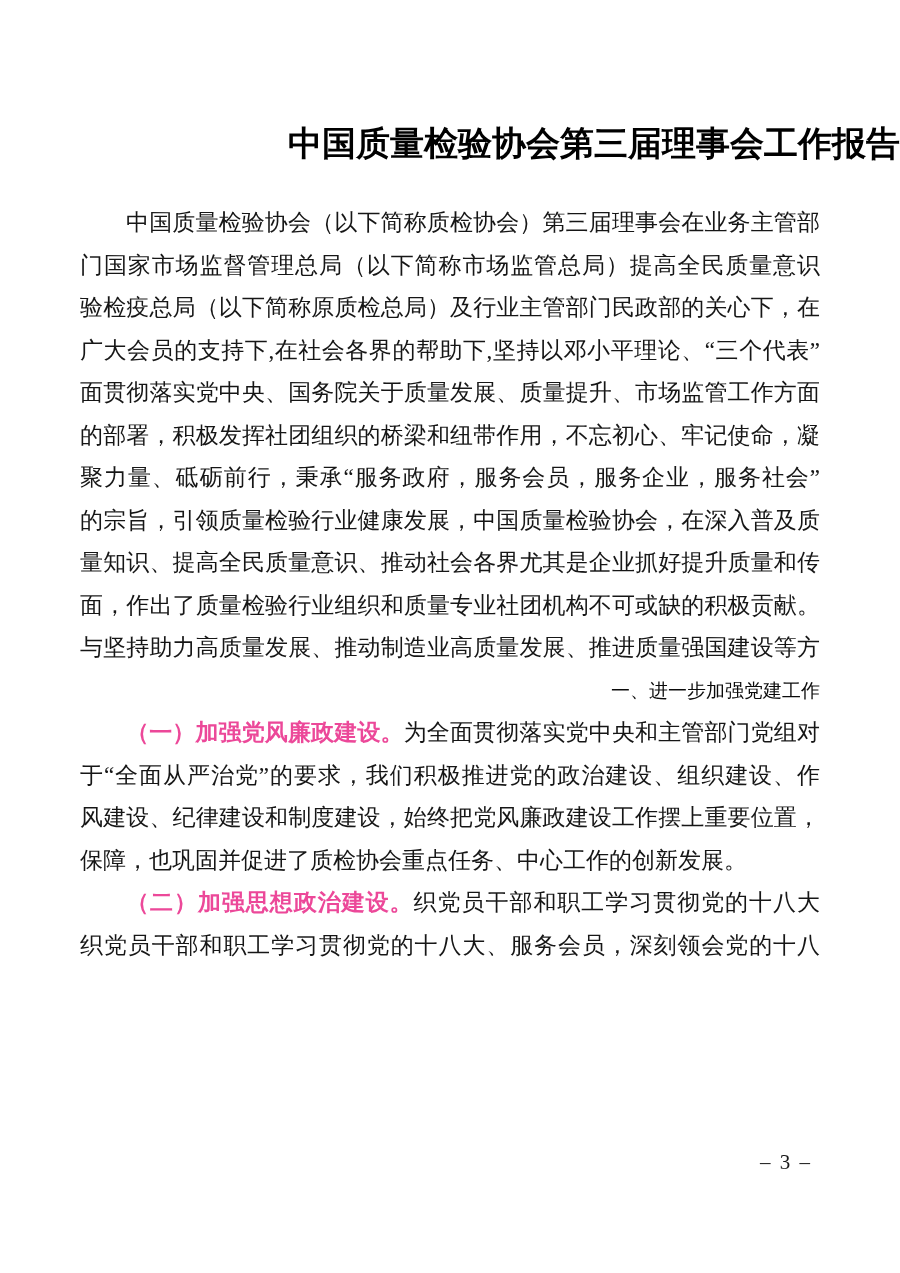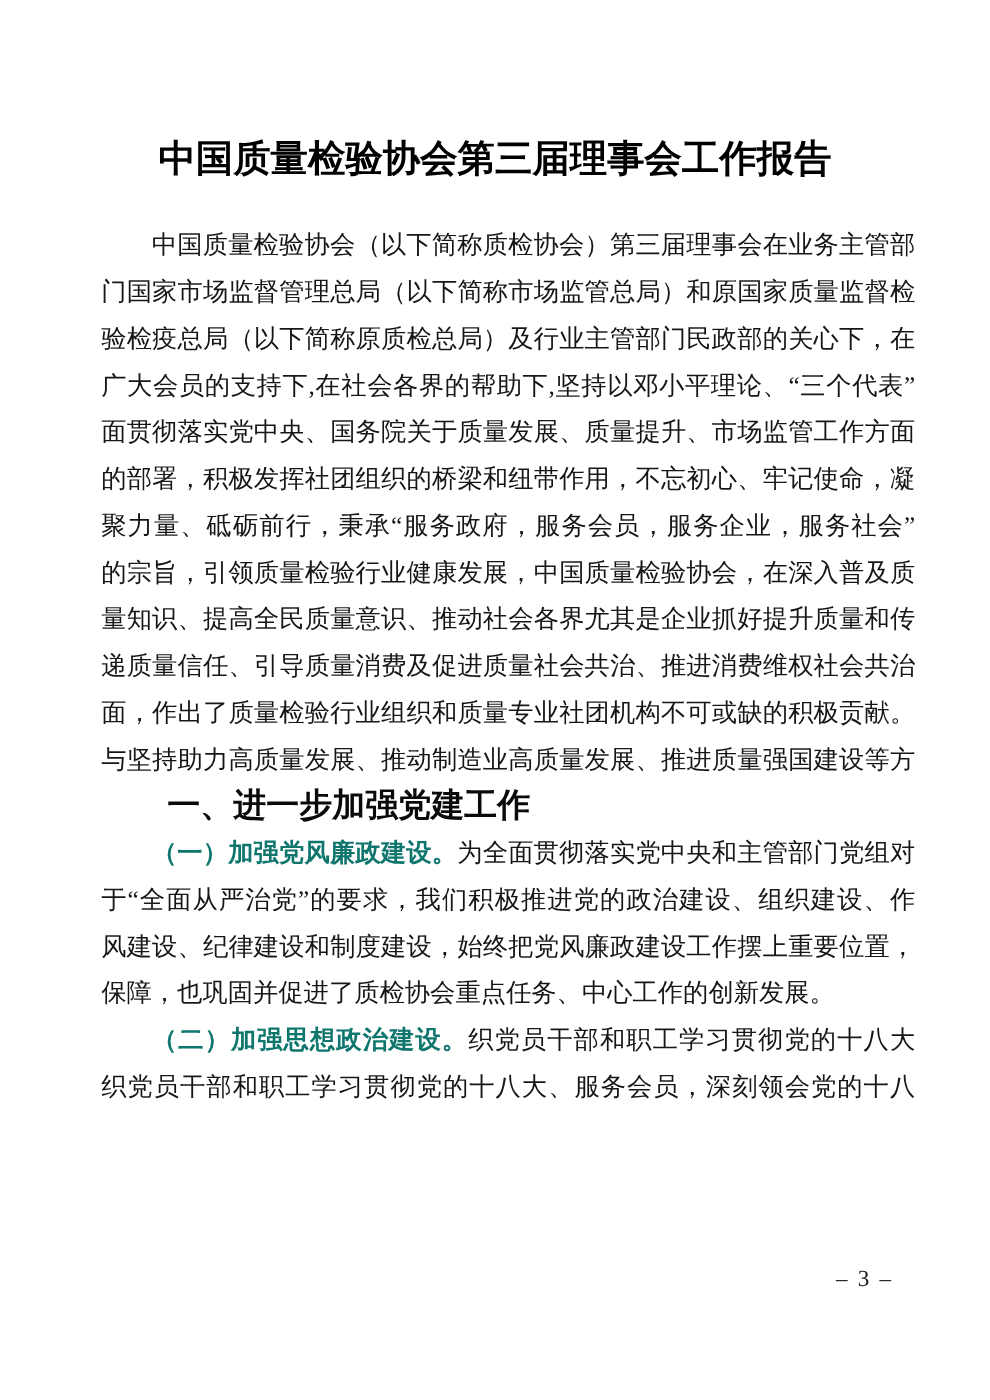--- a/index.html
+++ b/index.html
@@ -14,31 +14,31 @@
     background: #ffffff;
     color: #141414;
     font-family: "Liberation Serif", "DejaVu Serif", serif;
     overflow: hidden;
   }
   .doc-title {
     position: absolute;
     top: 98px;
     left: 0;
     width: 900px;
-    text-align: center;
+    text-align: right;
     font-size: 34px;
     font-weight: 700;
     letter-spacing: 0px;
     color: #000000;
     white-space: nowrap;
   }
   .body-text {
     position: absolute;
     top: 202px;
-    left: 92px;
+    left: 80px;
     width: 740px;
     font-size: 23px;
     line-height: 42.5px;
     color: #161616;
   }
   .line {
     height: 42.5px;
     overflow: hidden;
     text-align: justify;
     text-align-last: justify;
@@ -47,28 +47,28 @@
     text-align-last: left;
   }
   .line.indent {
     text-indent: 2em;
   }
   .section-heading {
     height: 42.5px;
     overflow: hidden;
     text-indent: 2em;
     font-family: "Liberation Sans", "DejaVu Sans", sans-serif;
-    font-weight: 700;
-    font-size: 30px;
+    font-weight: 400;
+    font-size: 19px;
     color: #0a0a0a;
-    text-align: left;
+    text-align: right;
   }
   .lead {
     font-weight: 700;
-    color: #0f766e;
+    color: #ec4899;
   }
   .page-number {
     position: absolute;
     right: 88px;
     top: 1150px;
     font-size: 21px;
     letter-spacing: 2px;
     color: #1a1a1a;
     font-family: "Liberation Serif", "DejaVu Serif", serif;
   }
@@ -76,29 +76,28 @@
 </head>
 <body>
 
 <div class="page">
 
   <h1 class="doc-title">中国质量检验协会第三届理事会工作报告</h1>
 
   <div class="body-text">
 
     <div class="line indent">中国质量检验协会（以下简称质检协会）第三届理事会在业务主管部</div>
-    <div class="line">门国家市场监督管理总局（以下简称市场监管总局）和原国家质量监督检</div>
+    <div class="line">门国家市场监督管理总局（以下简称市场监管总局）提高全民质量意识</div>
     <div class="line">验检疫总局（以下简称原质检总局）及行业主管部门民政部的关心下，在</div>
     <div class="line">广大会员的支持下,在社会各界的帮助下,坚持以邓小平理论、“三个代表”</div>
     <div class="line">面贯彻落实党中央、国务院关于质量发展、质量提升、市场监管工作方面</div>
     <div class="line">的部署，积极发挥社团组织的桥梁和纽带作用，不忘初心、牢记使命，凝</div>
     <div class="line">聚力量、砥砺前行，秉承“服务政府，服务会员，服务企业，服务社会”</div>
     <div class="line">的宗旨，引领质量检验行业健康发展，中国质量检验协会，在深入普及质</div>
     <div class="line">量知识、提高全民质量意识、推动社会各界尤其是企业抓好提升质量和传</div>
-    <div class="line">递质量信任、引导质量消费及促进质量社会共治、推进消费维权社会共治</div>
     <div class="line">面，作出了质量检验行业组织和质量专业社团机构不可或缺的积极贡献。</div>
     <div class="line">与坚持助力高质量发展、推动制造业高质量发展、推进质量强国建设等方</div>
 
     <div class="section-heading">一、进一步加强党建工作</div>
 
     <div class="line indent">
       <span class="lead">（一）加强党风廉政建设。</span><span>为全面贯彻落实党中央和主管部门党组对</span>
     </div>
     <div class="line">于“全面从严治党”的要求，我们积极推进党的政治建设、组织建设、作</div>
     <div class="line">风建设、纪律建设和制度建设，始终把党风廉政建设工作摆上重要位置，</div>

